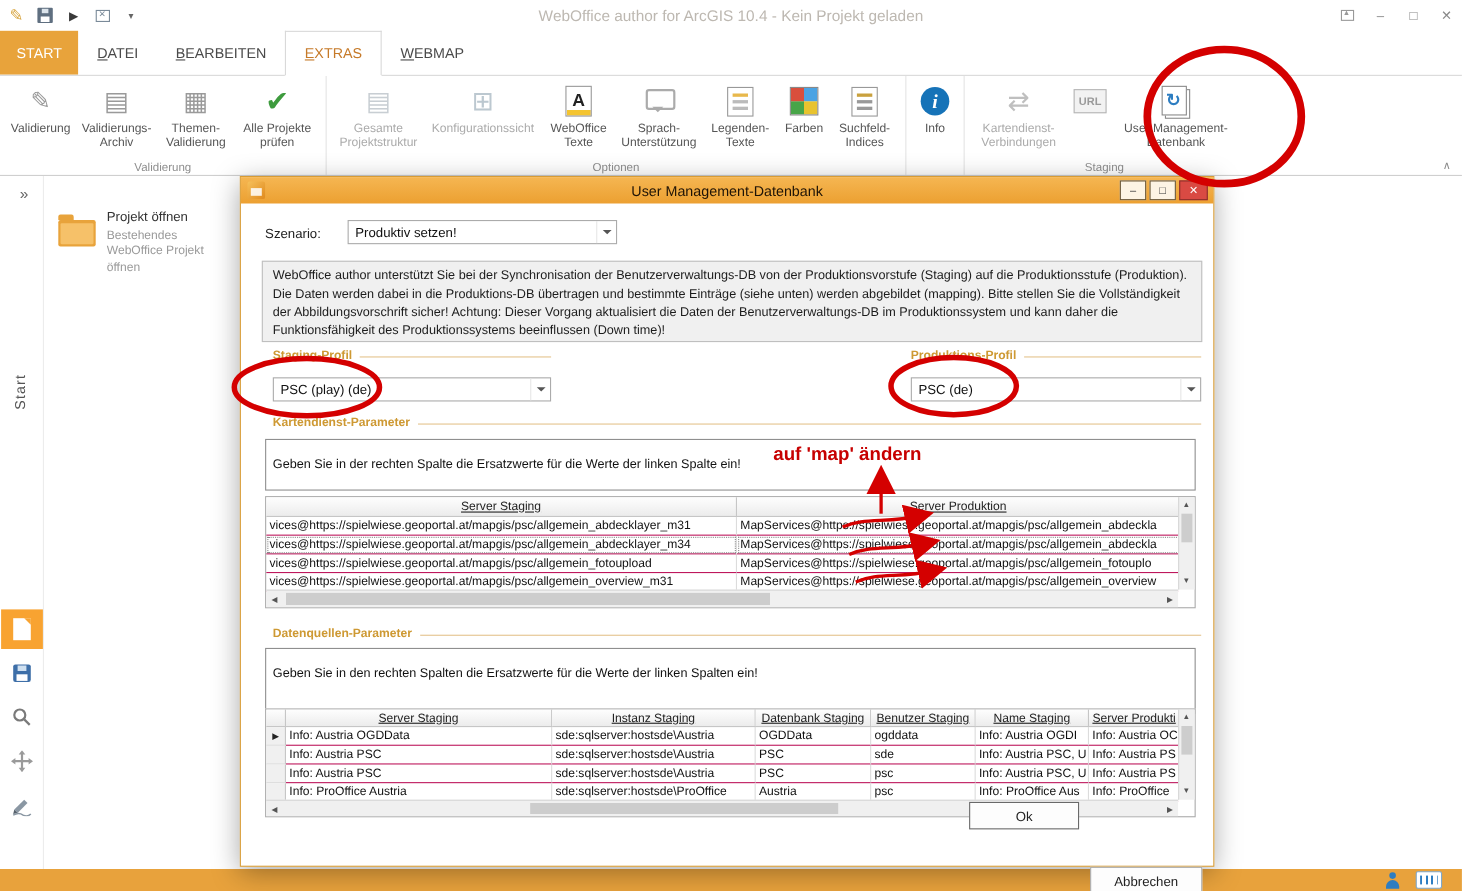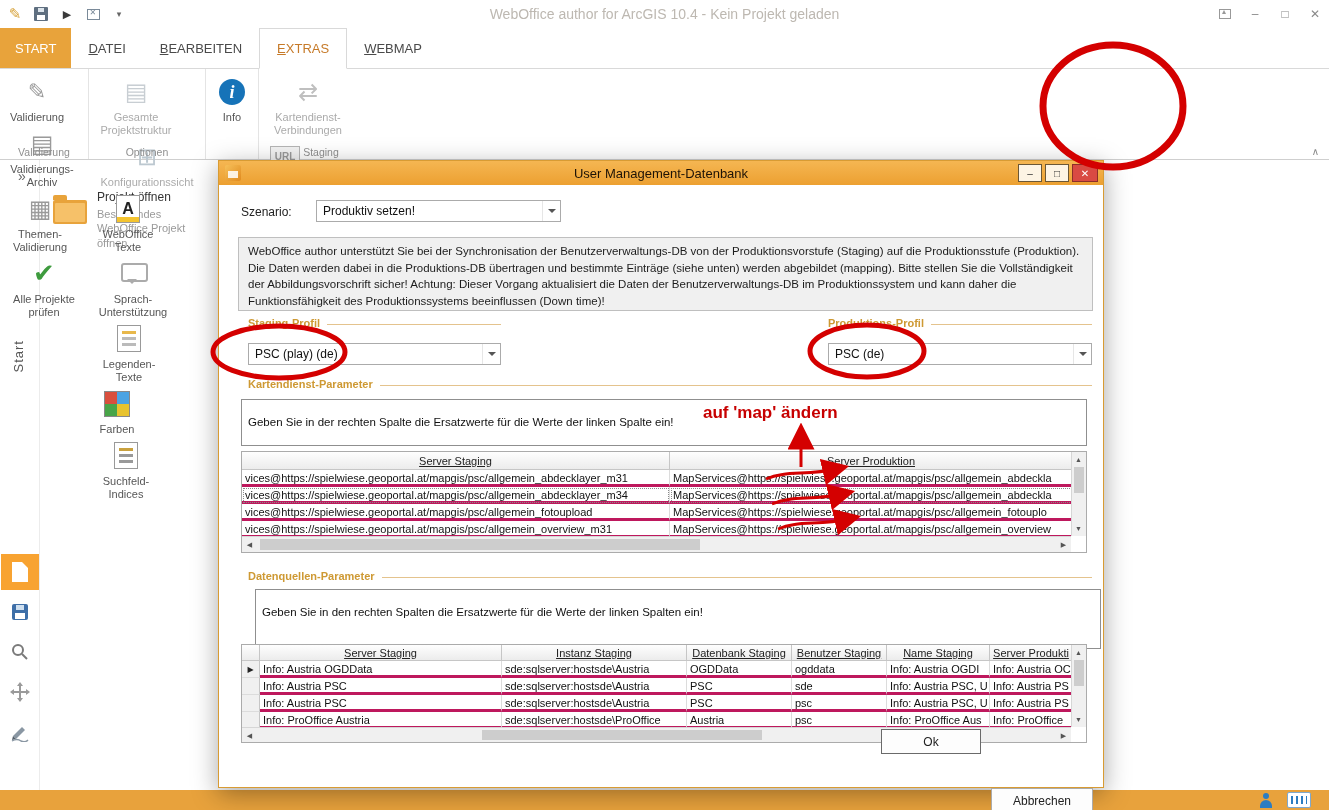--- a/index.html
+++ b/index.html
@@ -28,21 +28,21 @@
   
   .tabs { position:absolute; left:0; top:28px; right:0; height:40px; background:#fff; display:flex; align-items:stretch; }
   .tab { padding:0 17px; display:flex; align-items:center; font-size:13px; color:#4a4a4a; cursor:default; position:relative; }
   .tab-label { display:block; }
   .tab:not(.tab-start) .tab-label::first-letter { text-decoration:underline; }
   .tab-start { background:#E8A33B; color:#fff; padding:0 15px; }
   .tab-selected { background:#fff; color:#C67A29; border:1px solid #D9D9D9; border-bottom:1px solid #fff; margin-bottom:-1px; z-index:3; }
 
   
   .ribbon { position:absolute; left:0; top:68px; right:0; height:92px; background:#fff; border-top:1px solid #D9D9D9; border-bottom:1px solid #CFCFCF; display:flex; z-index:2; }
-  .rgroup { position:relative; display:flex; align-items:flex-start; padding:3px 5px 16px 5px; border-right:1px solid #E4E4E4;flex-direction:column; }
+  .rgroup { position:relative; display:flex; align-items:flex-start; padding:3px 5px 16px 5px; border-right:1px solid #E4E4E4; }
   .rgroup-label { position:absolute; bottom:1px; left:0; right:0; text-align:center; font-size:10.5px; color:#8f8f8f; white-space:nowrap; overflow:hidden; }
   .rbtn { display:flex; flex-direction:column; align-items:center; padding-top:2px; cursor:default; }
   .ricon { height:36px; width:36px; display:flex; align-items:center; justify-content:center; font-size:24px; color:#8f8f8f; }
   .rlabel { font-size:11px; color:#565656; text-align:center; line-height:1.18; margin-top:1px; }
   .rbtn.disabled .rlabel { color:#ABABAB; }
   .ribbon-collapse { position:absolute; right:10px; bottom:2px; color:#8a8a8a; font-size:10px; }
 
   .g-val::before { content:"\270E"; font-size:22px; color:#9a9a9a; }
   .g-valarch::before { content:"\25A4"; font-size:24px; color:#9a9a9a; }
   .g-valtheme::before { content:"\25A6"; font-size:24px; color:#9a9a9a; }
@@ -111,21 +111,21 @@
   .grp-line { position:absolute; height:1px; background:#E4C38D; }
   .grp-label { position:absolute; font-size:11px; font-weight:bold; color:#CE9933; background:#fff; padding-right:7px; line-height:13px; white-space:nowrap; }
 
   .instrbox { position:absolute; background:#fff; border:1px solid #8F8F8F; padding:16px 6px; font-size:11.5px; color:#111; }
 
   .table { position:absolute; background:#fff; border:1px solid #ABABAB; }
   .t-grid { position:absolute; left:0; top:0; right:15px; bottom:0; overflow:hidden; }
   .t-hrow { display:flex; }
   .t-hcell { background:linear-gradient(#FEFEFE,#ECECEC); border-right:1px solid #C6C6C6; border-bottom:1px solid #C6C6C6; font-size:11px; color:#222; display:flex; align-items:center; justify-content:center; overflow:hidden; white-space:nowrap; flex:0 0 auto;text-decoration:underline; }
   .t-row { display:flex; height:17px; }
-  .t-cell { border-right:1px solid #DCDCDC; border-bottom:3px solid #be185d; font-size:11px; color:#111; line-height:15px; padding:1px 0 0 3px; overflow:hidden; white-space:nowrap; flex:0 0 auto; }
+  .t-cell { border-right:1px solid #DCDCDC; border-bottom:1px solid #be185d; font-size:11px; color:#111; line-height:15px; padding:1px 0 0 3px; overflow:hidden; white-space:nowrap; flex:0 0 auto; }
   .t-sel { width:18px; background:#F0F0F0; border-right:1px solid #C6C6C6; border-bottom:1px solid #DCDCDC; display:flex; align-items:center; justify-content:center; flex:0 0 auto; }
   .t-sel.current::before { content:"\25B6"; font-size:8px; color:#222; }
   .row-current .t-cell { outline:1px dotted #8a8a8a; outline-offset:-2px; }
 
   .vscroll { position:absolute; right:0; top:0; width:15px; background:#F0F0F0; border-left:1px solid #D6D6D6; }
   .vthumb { position:absolute; left:2px; right:2px; top:15px; height:26px; background:#CDCDCD; }
   .hscroll { position:absolute; left:0; bottom:0; height:16px; background:#F0F0F0; border-top:1px solid #D6D6D6; }
   .hthumb { position:absolute; top:2px; bottom:2px; background:#CDCDCD; }
   .sarr { position:absolute; width:15px; height:15px; display:flex; align-items:center; justify-content:center; font-size:7px; color:#555; }
 
@@ -396,21 +396,21 @@
       </div>
       <div class="hscroll" style="right:15px;">
         <span class="sarr" style="left:0; top:0;">◀</span>
         <span class="hthumb" style="left:18px; width:440px;"></span>
         <span class="sarr" style="right:0; top:0;">▶</span>
       </div>
     </div>
 
     <div class="grp-line" style="left:29px; top:416px; width:844px;"></div>
     <span class="grp-label" style="left:29px; top:409px;">Datenquellen-Parameter</span>
-    <div class="instrbox" style="left:36px; top:428px; width:846px; height:60px;">Geben Sie in den rechten Spalten die Ersatzwerte für die Werte der linken Spalten ein!</div>
+    <div class="instrbox" style="left:22px; top:428px; width:846px; height:60px;">Geben Sie in den rechten Spalten die Ersatzwerte für die Werte der linken Spalten ein!</div>
 
     <div class="table" style="left:22px; top:483px; width:846px; height:99px;">
       <div class="t-grid">
         <div class="t-hrow">
           <span class="t-hcell" style="width:18px; height:16px;"></span>
           <span class="t-hcell" style="width:242px; height:16px;">Server Staging</span>
           <span class="t-hcell" style="width:185px; height:16px;">Instanz Staging</span>
           <span class="t-hcell" style="width:105px; height:16px;">Datenbank Staging</span>
           <span class="t-hcell" style="width:95px; height:16px;">Benutzer Staging</span>
           <span class="t-hcell" style="width:103px; height:16px;">Name Staging</span>

